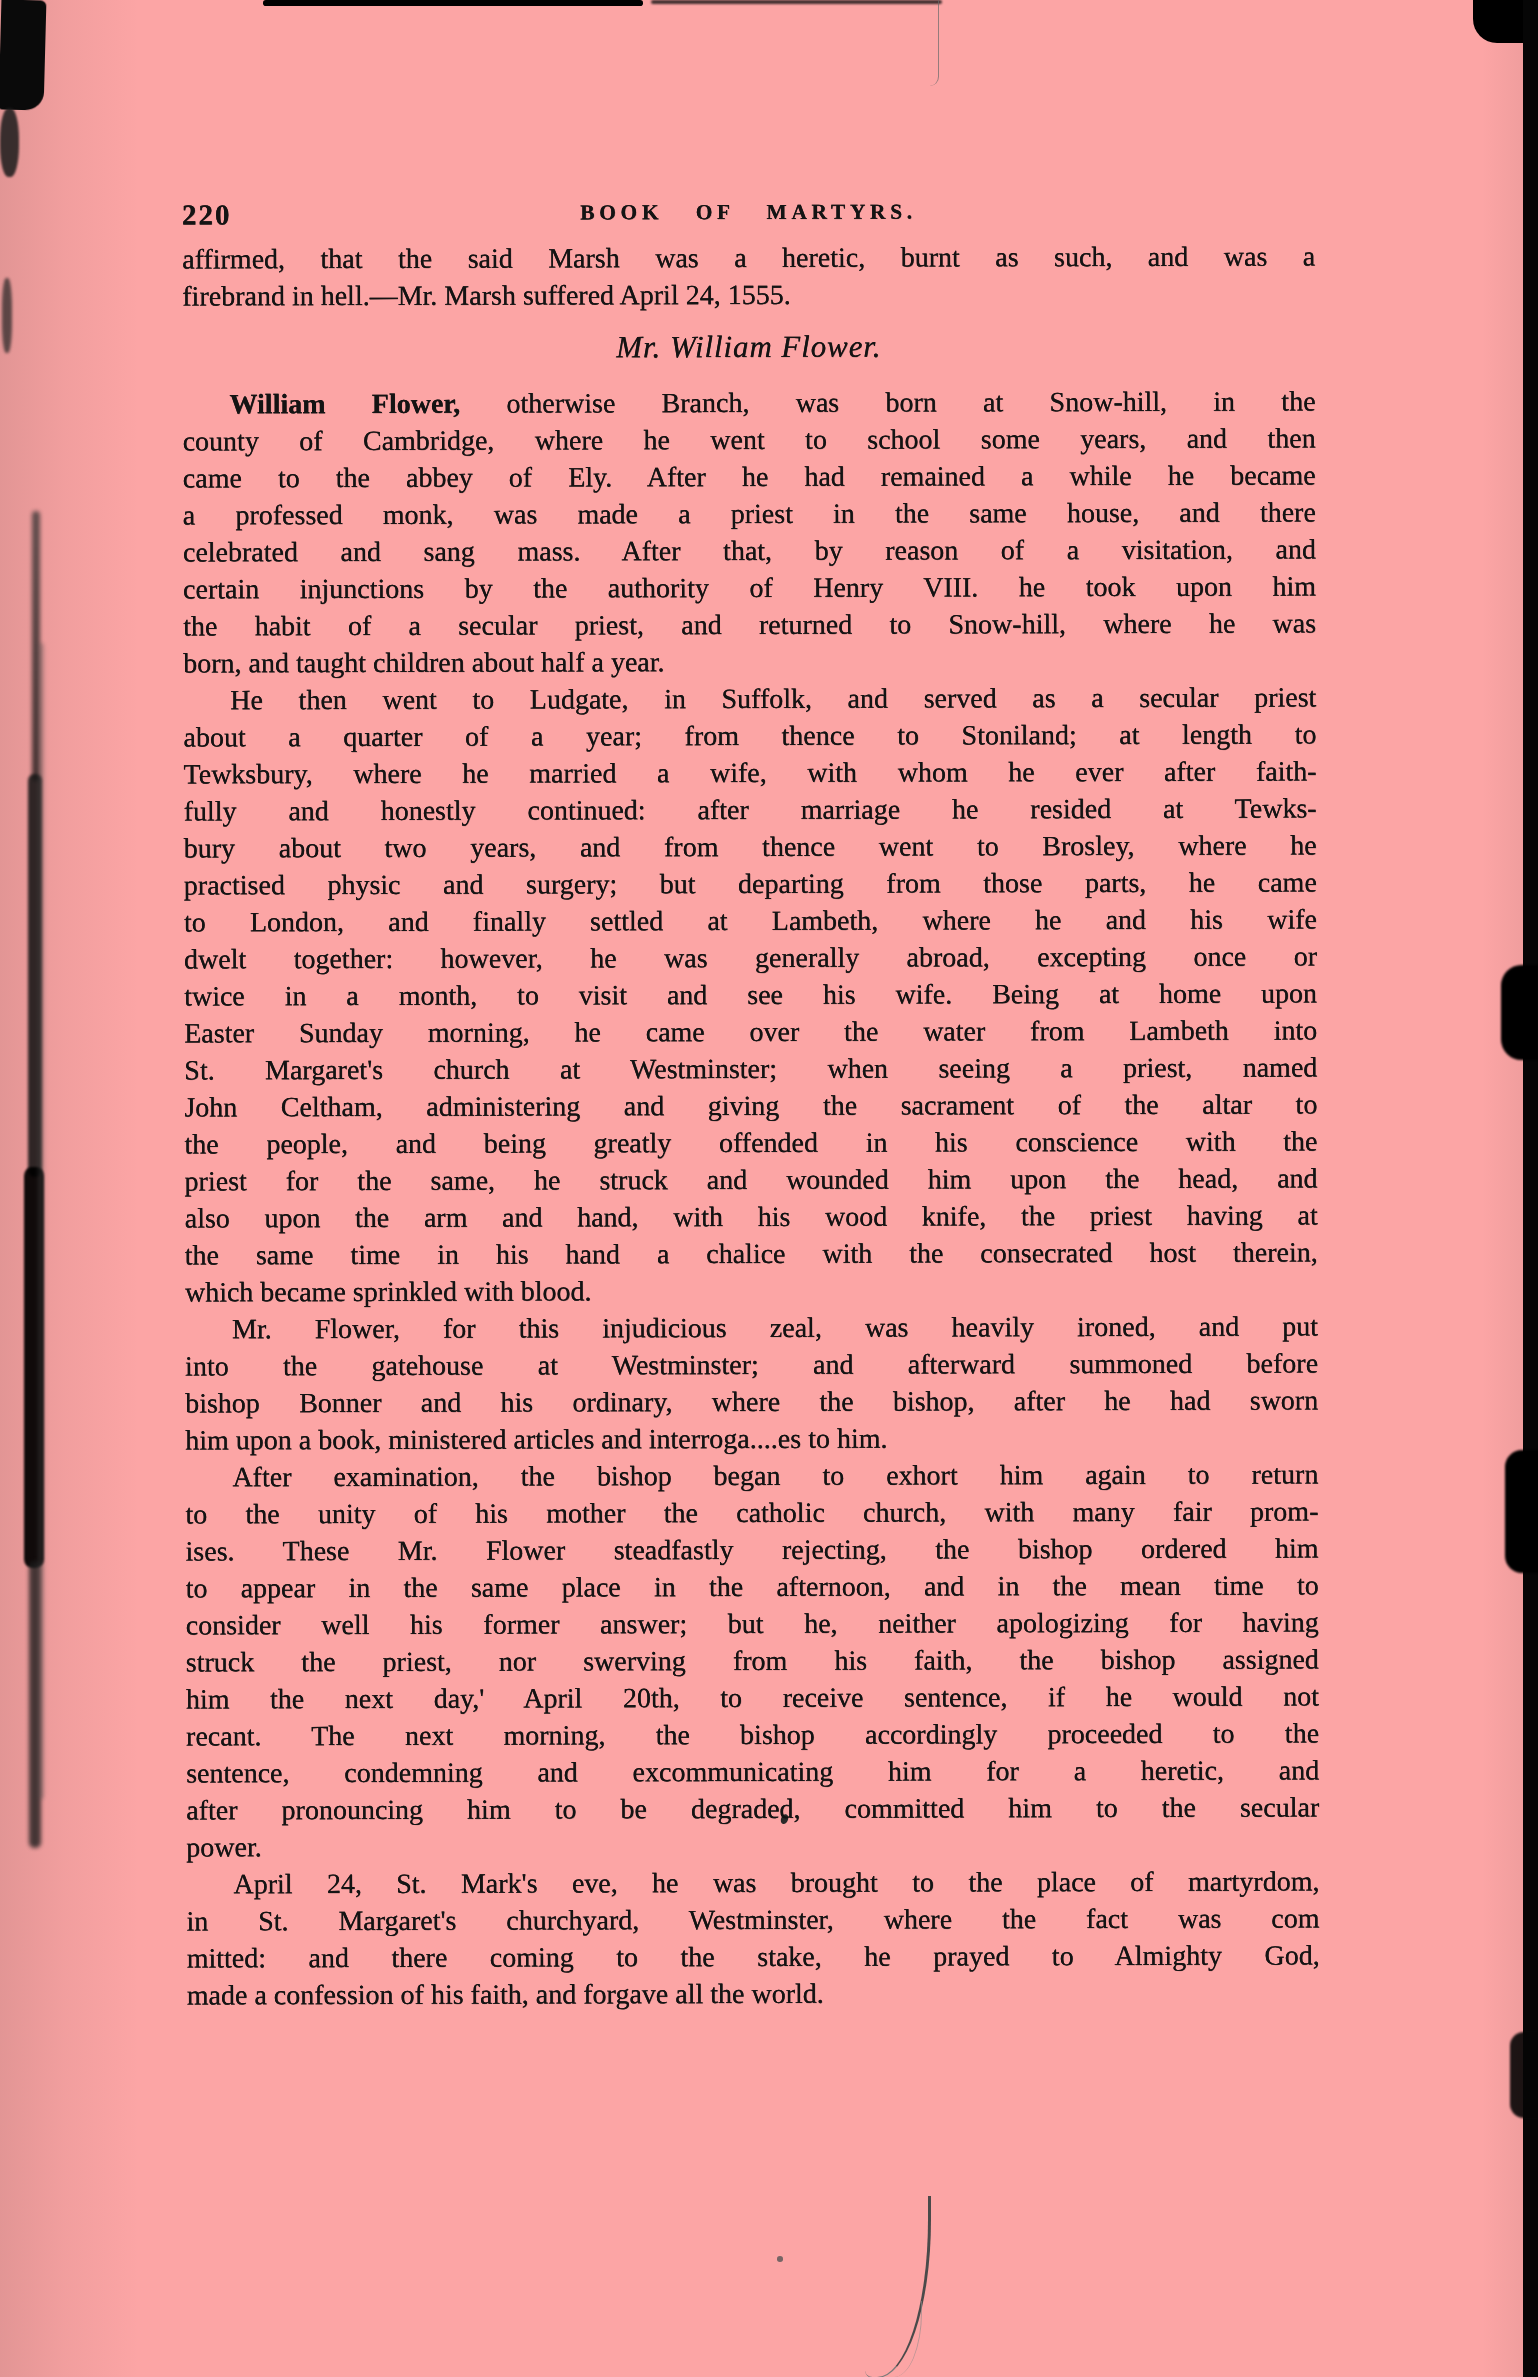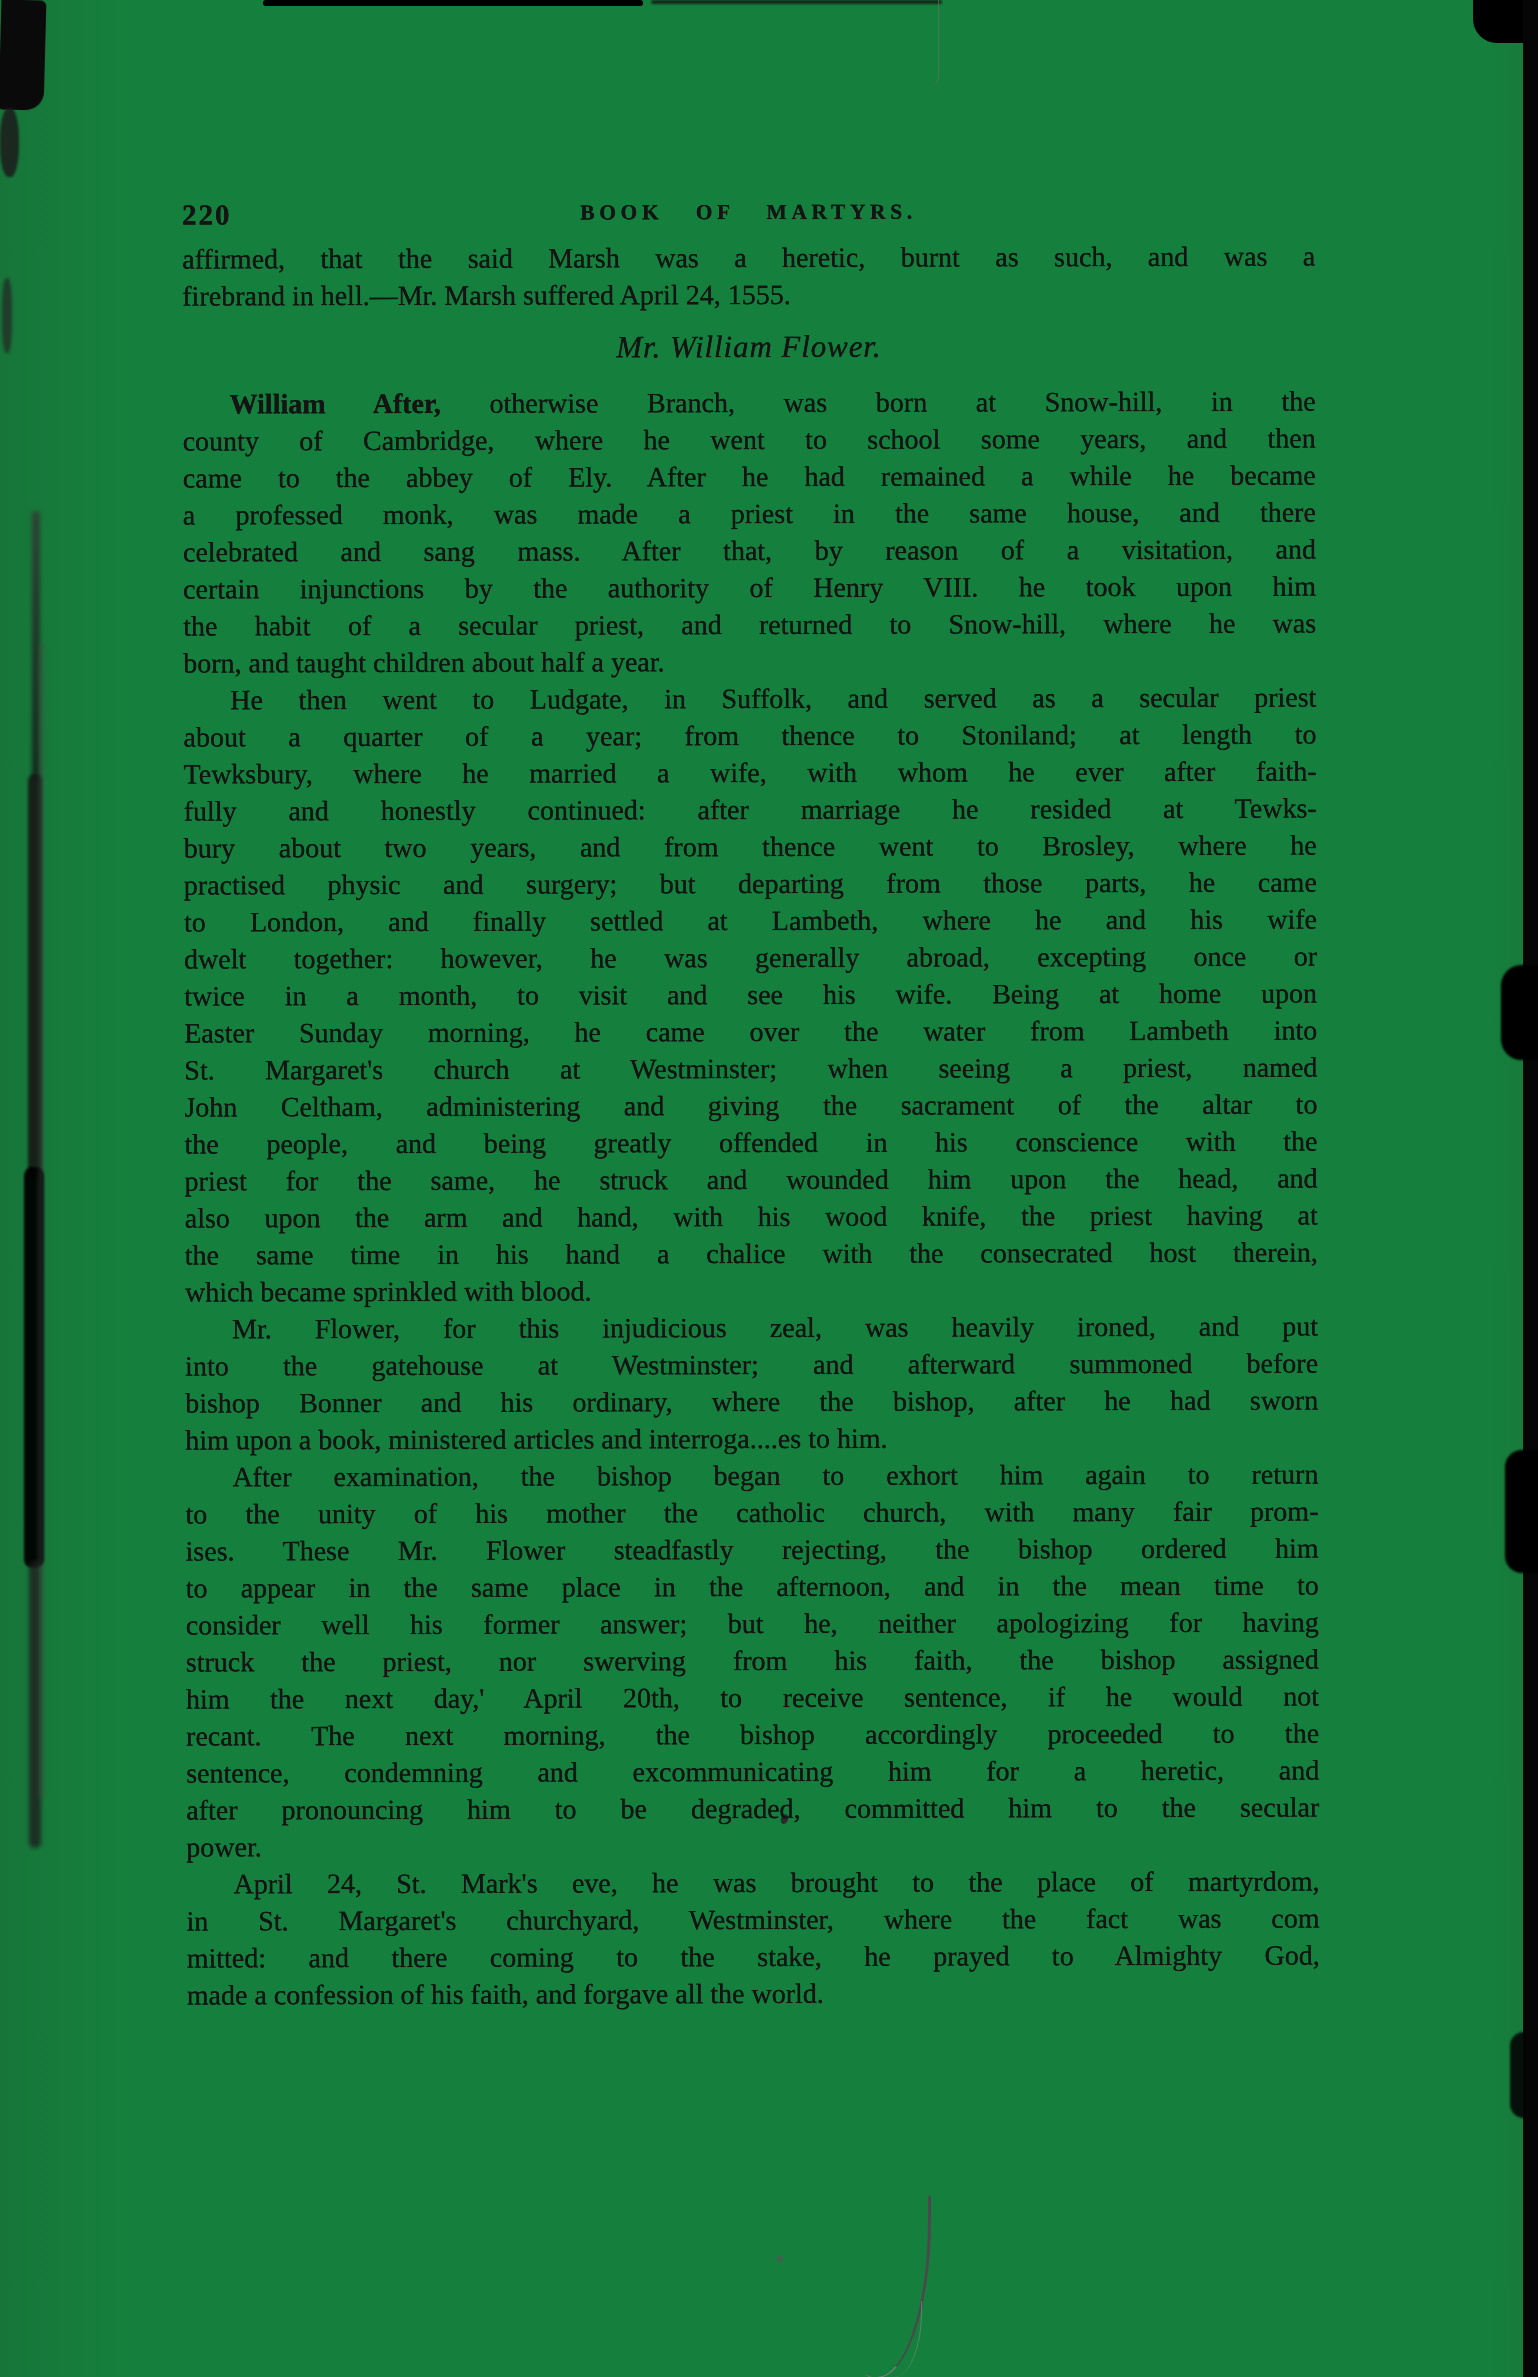--- a/index.html
+++ b/index.html
@@ -108,21 +108,21 @@
   .edge-tr { left: 929px; top: 0; width: 9.3px; height: 86px;
              border-right: 1.9px solid #6a6a6a; border-radius: 0 0 9.3px 0; opacity: .7; filter: blur(0.4px); }
   .speck1 { left: 781px; top: 1814px; width: 6.5px; height: 10.3px; background: #2a2a2a;
             border-radius: 50%; transform: rotate(20deg); }
   .speck2 { left: 777px; top: 2256px; width: 5.6px; height: 5.6px; background: #555;
             border-radius: 50%; opacity: .8; }
 </style>
 </head>
 <body>
 
-<div class="page" style="background: #15803d; color: rgb(20, 20, 20);">
+<div class="page" style="background: #fca5a5; color: rgb(20, 20, 20);">
 
   <div class="art tl-blob1"></div>
   <div class="art tl-blob2"></div>
   <div class="art tl-mark3"></div>
   <div class="art top-line1"></div>
   <div class="art top-line2"></div>
   <div class="art tr-blob"></div>
   <div class="art right-strip"></div>
   <div class="art right-blob1"></div>
   <div class="art right-blob2"></div>
@@ -148,21 +148,21 @@
     <div class="body-text">
       <div class="paragraph" id="intro-text">
           <div class="line">affirmed, that the said Marsh was a heretic, burnt as such, and was a</div>
           <div class="line last">firebrand in hell.—Mr. Marsh suffered April 24, 1555.</div>
         </div>
 
       <div class="section-heading">Mr. William Flower.</div>
 
       <div id="main-text">
           <div class="paragraph">
-            <div class="line indent"><b>William After,</b> otherwise Branch, was born at Snow-hill, in the</div>
+            <div class="line indent"><b>William Flower,</b> otherwise Branch, was born at Snow-hill, in the</div>
             <div class="line">county of Cambridge, where he went to school some years, and then</div>
             <div class="line">came to the abbey of Ely.  After he had remained a while he became</div>
             <div class="line">a professed monk, was made a priest in the same house, and there</div>
             <div class="line">celebrated and sang mass.  After that, by reason of a visitation, and</div>
             <div class="line">certain injunctions by the authority of Henry VIII. he took upon him</div>
             <div class="line">the habit of a secular priest, and returned to Snow-hill, where he was</div>
             <div class="line last">born, and taught children about half a year.</div>
           </div>
           <div class="paragraph">
             <div class="line indent">He then went to Ludgate, in Suffolk, and served as a secular priest</div>

